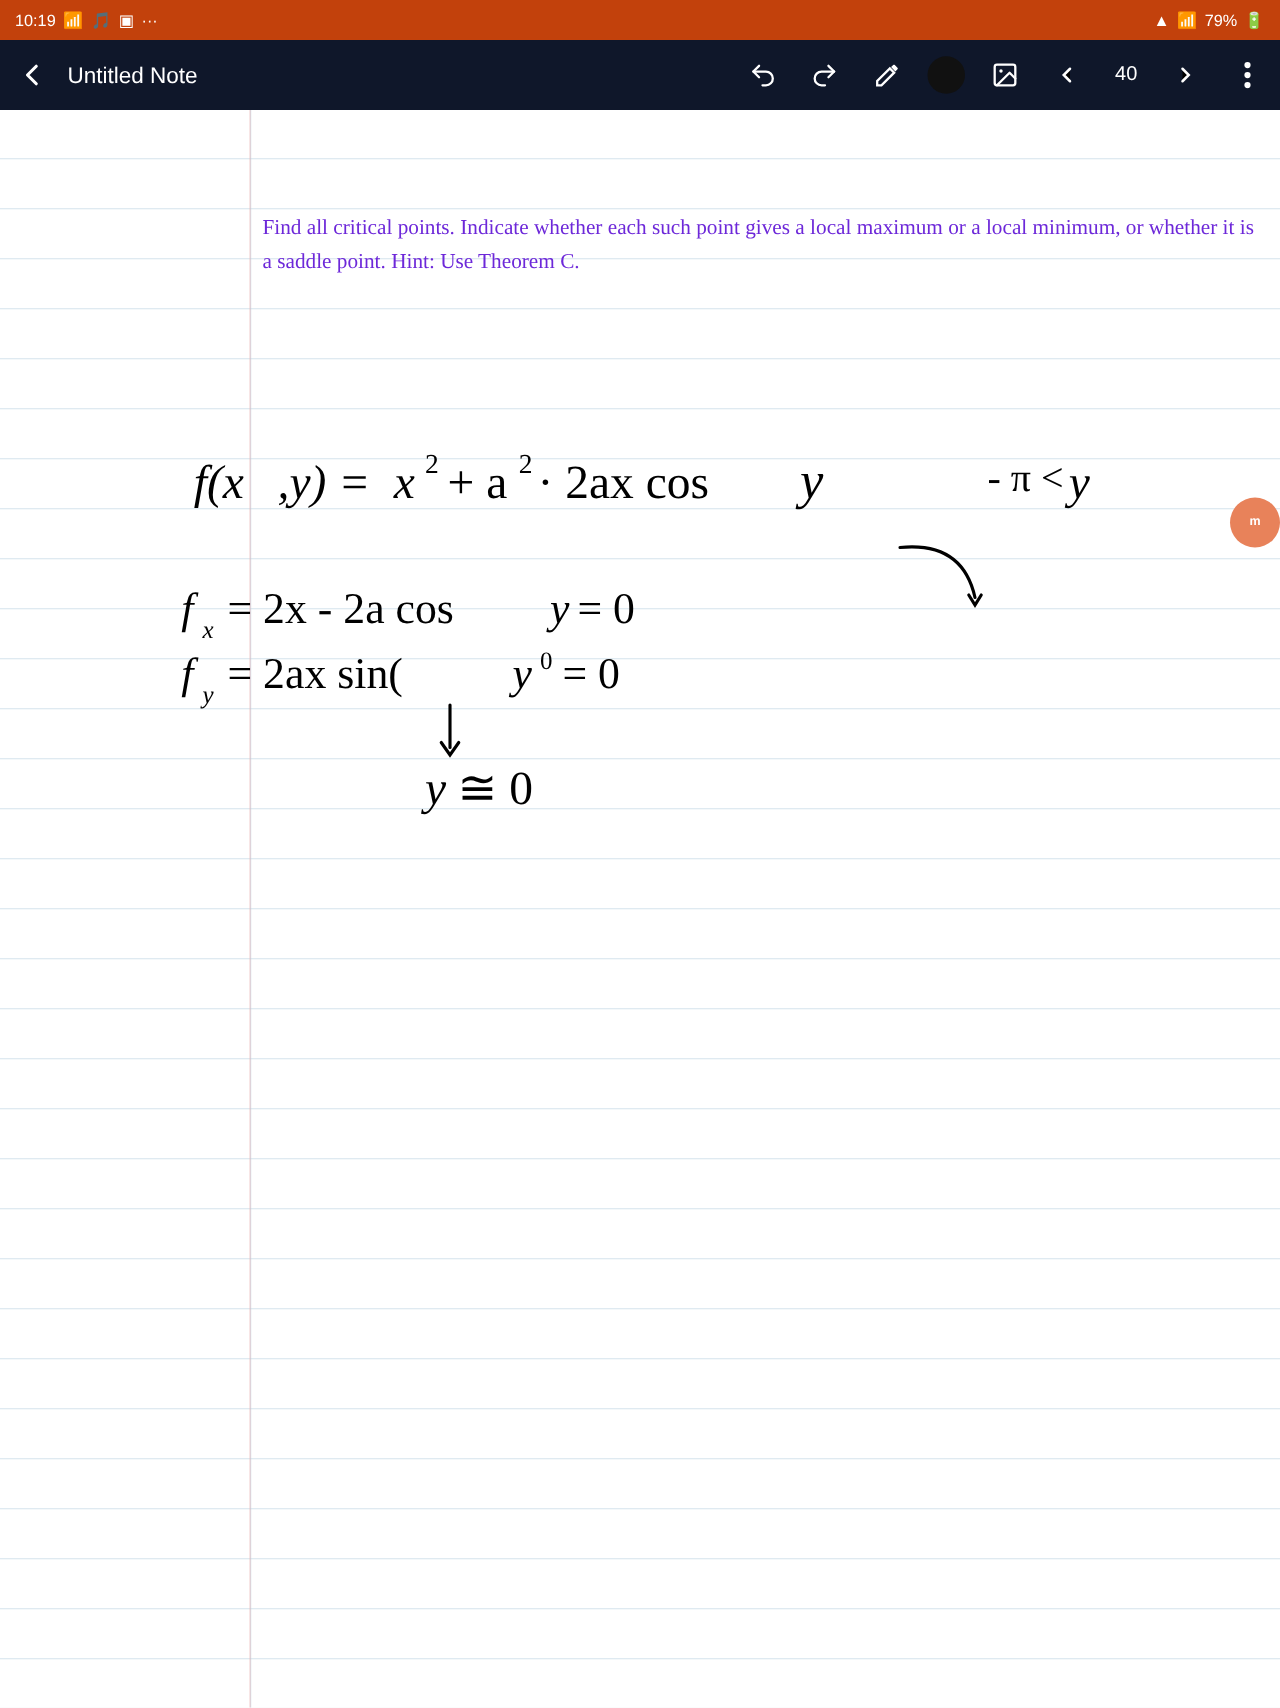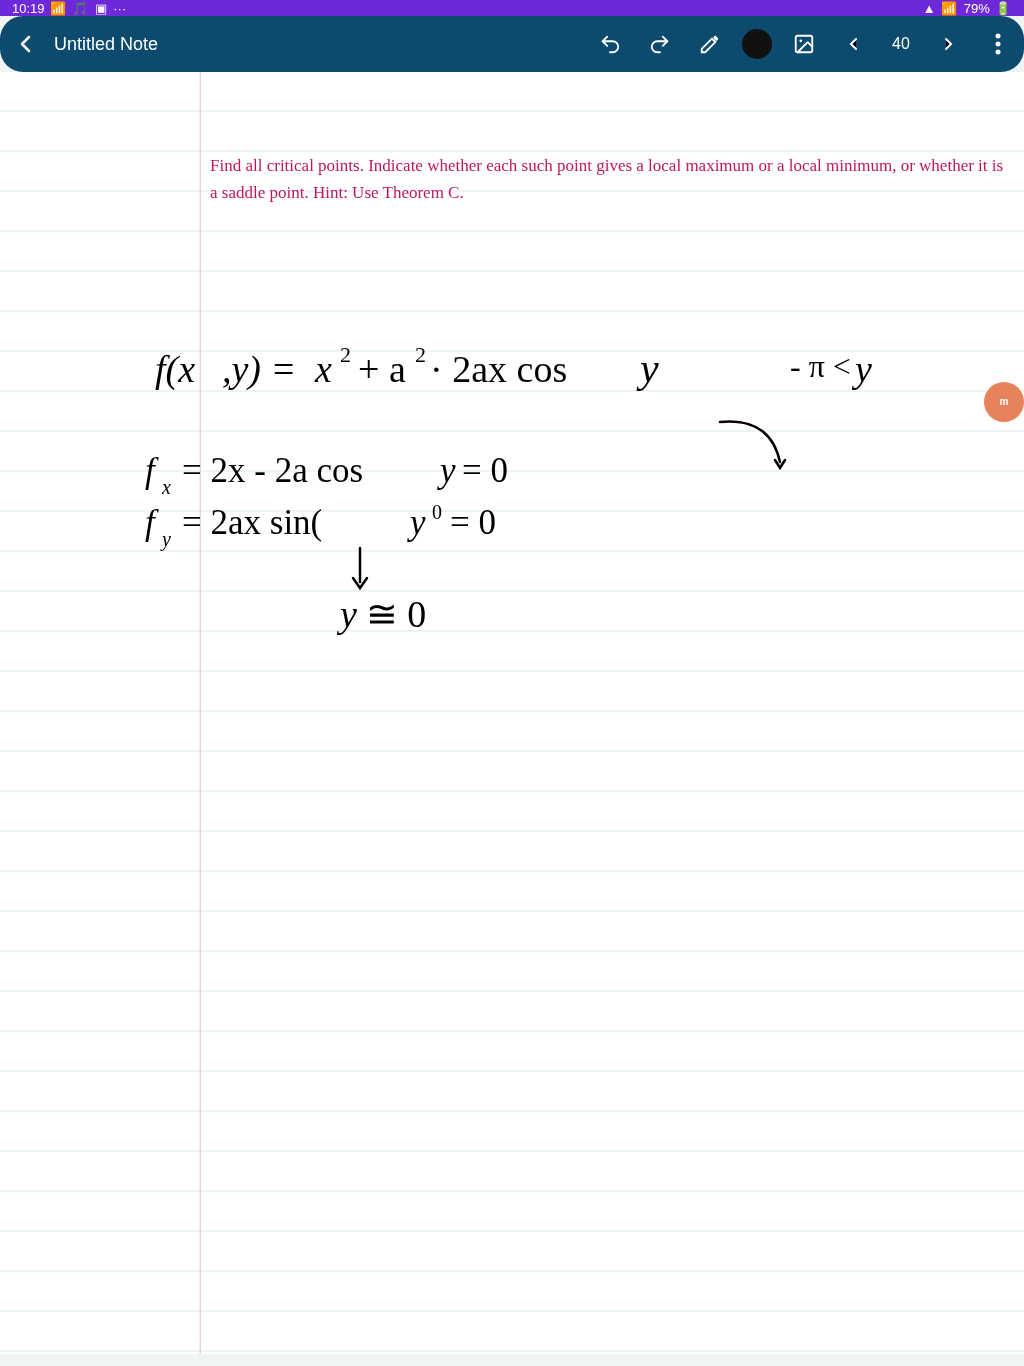--- a/index.html
+++ b/index.html
@@ -7,22 +7,22 @@
     body {
       width: 1024px;
       height: 1366px;
       overflow: hidden;
       font-family: 'Segoe UI', Arial, sans-serif;
       background: #f0f4f4;
     }
 
     
     .status-bar {
-      height: 16px;
-      background: #6d28d9;
+      height: 32px;
+      background: #c2410c;
       display: flex;
       align-items: center;
       justify-content: space-between;
       padding: 0 12px;
       color: white;
       font-size: 13px;
       font-weight: 500;
     }
     .status-left {
       display: flex;
@@ -31,26 +31,25 @@
     }
     .status-right {
       display: flex;
       align-items: center;
       gap: 6px;
     }
 
     
     .toolbar {
       height: 56px;
-      background: #0c4a6e;
+      background: #0f172a;
       display: flex;
       align-items: center;
       padding: 0 8px;
       gap: 6px;
-      border-radius: 23px;
     }
     .toolbar-back {
       width: 36px;
       height: 36px;
       display: flex;
       align-items: center;
       justify-content: center;
       color: white;
       cursor: pointer;
       font-size: 20px;
@@ -119,21 +118,21 @@
     
     .note-content {
       position: absolute;
       top: 80px;
       left: 210px;
       right: 20px;
     }
 
     .problem-text {
       font-size: 17px;
-      color: #be185d;
+      color: #6d28d9;
       line-height: 1.6;
       margin-bottom: 12px;
       font-family: Georgia, serif;
     }
 
     
     .profile-badge {
       position: absolute;
       top: 310px;
       right: 0px;

